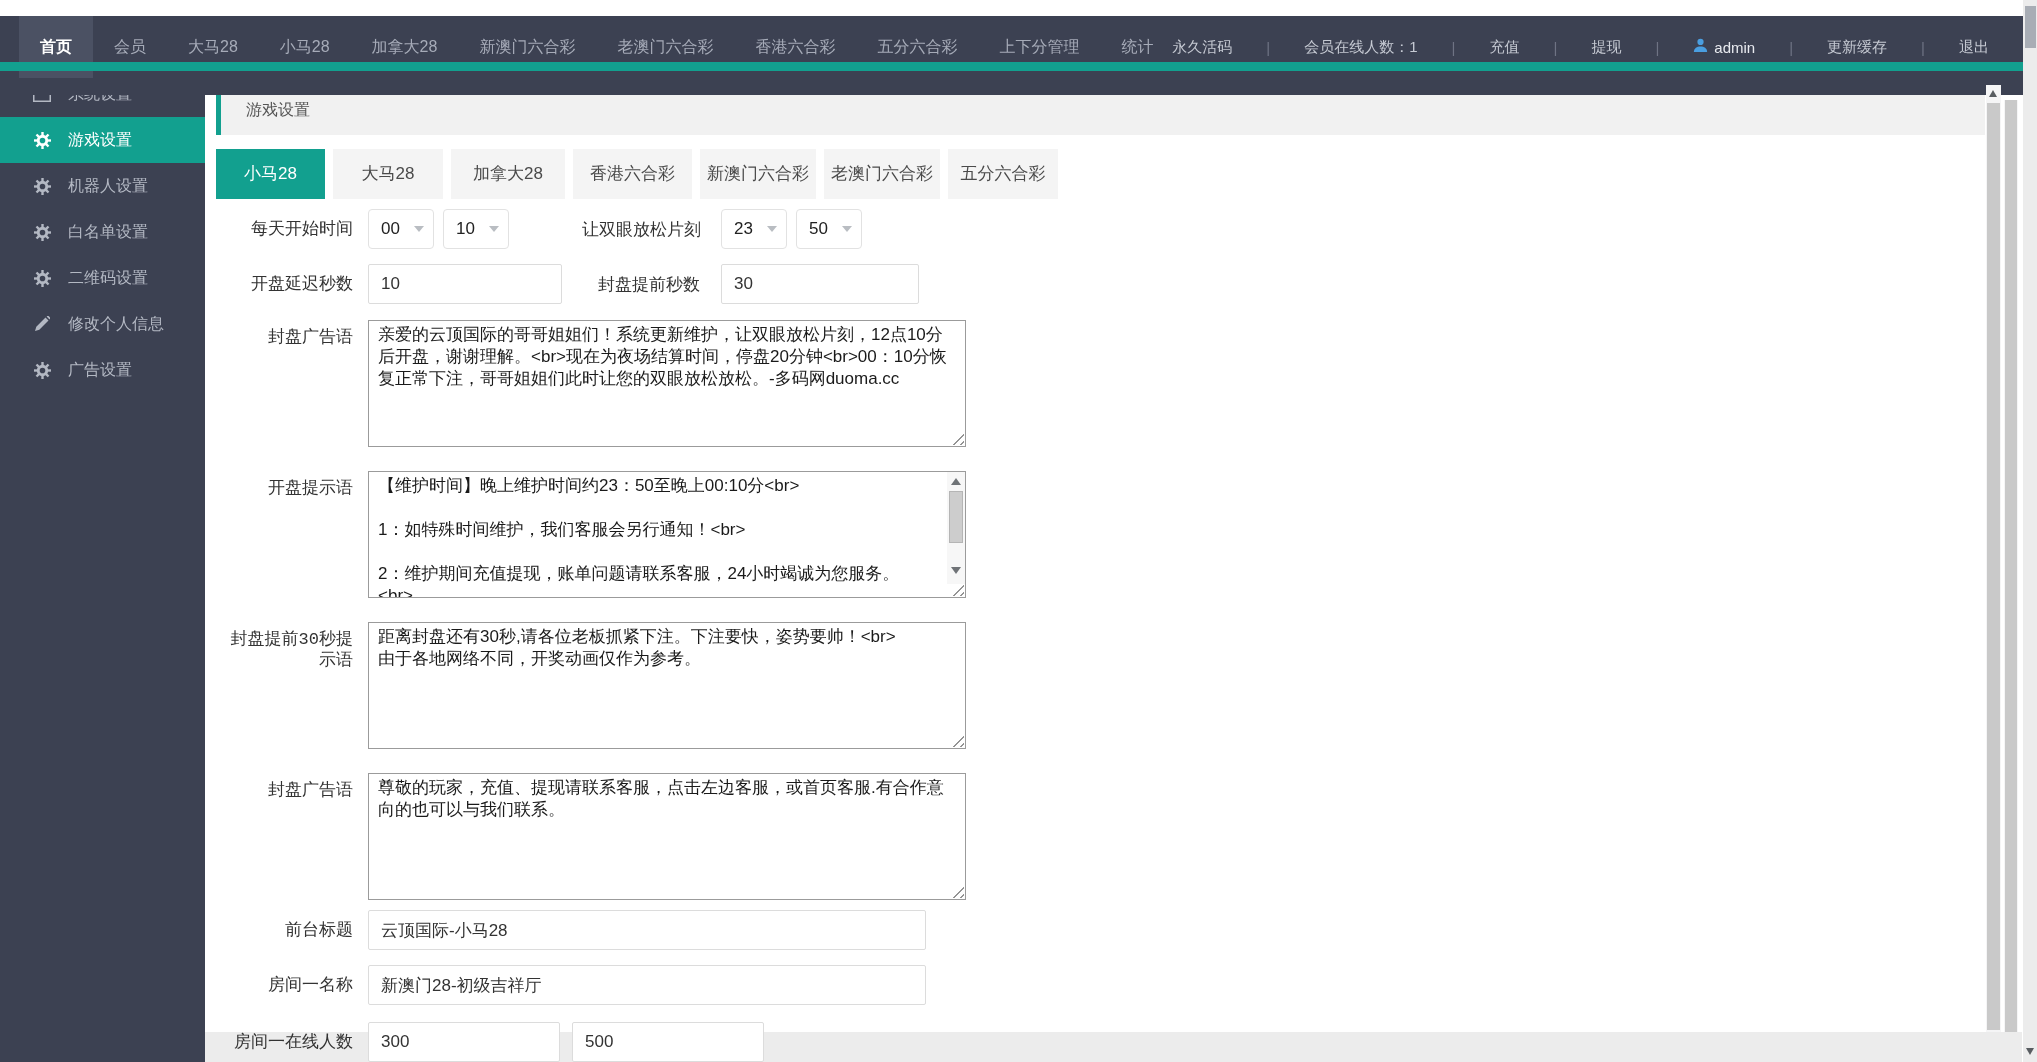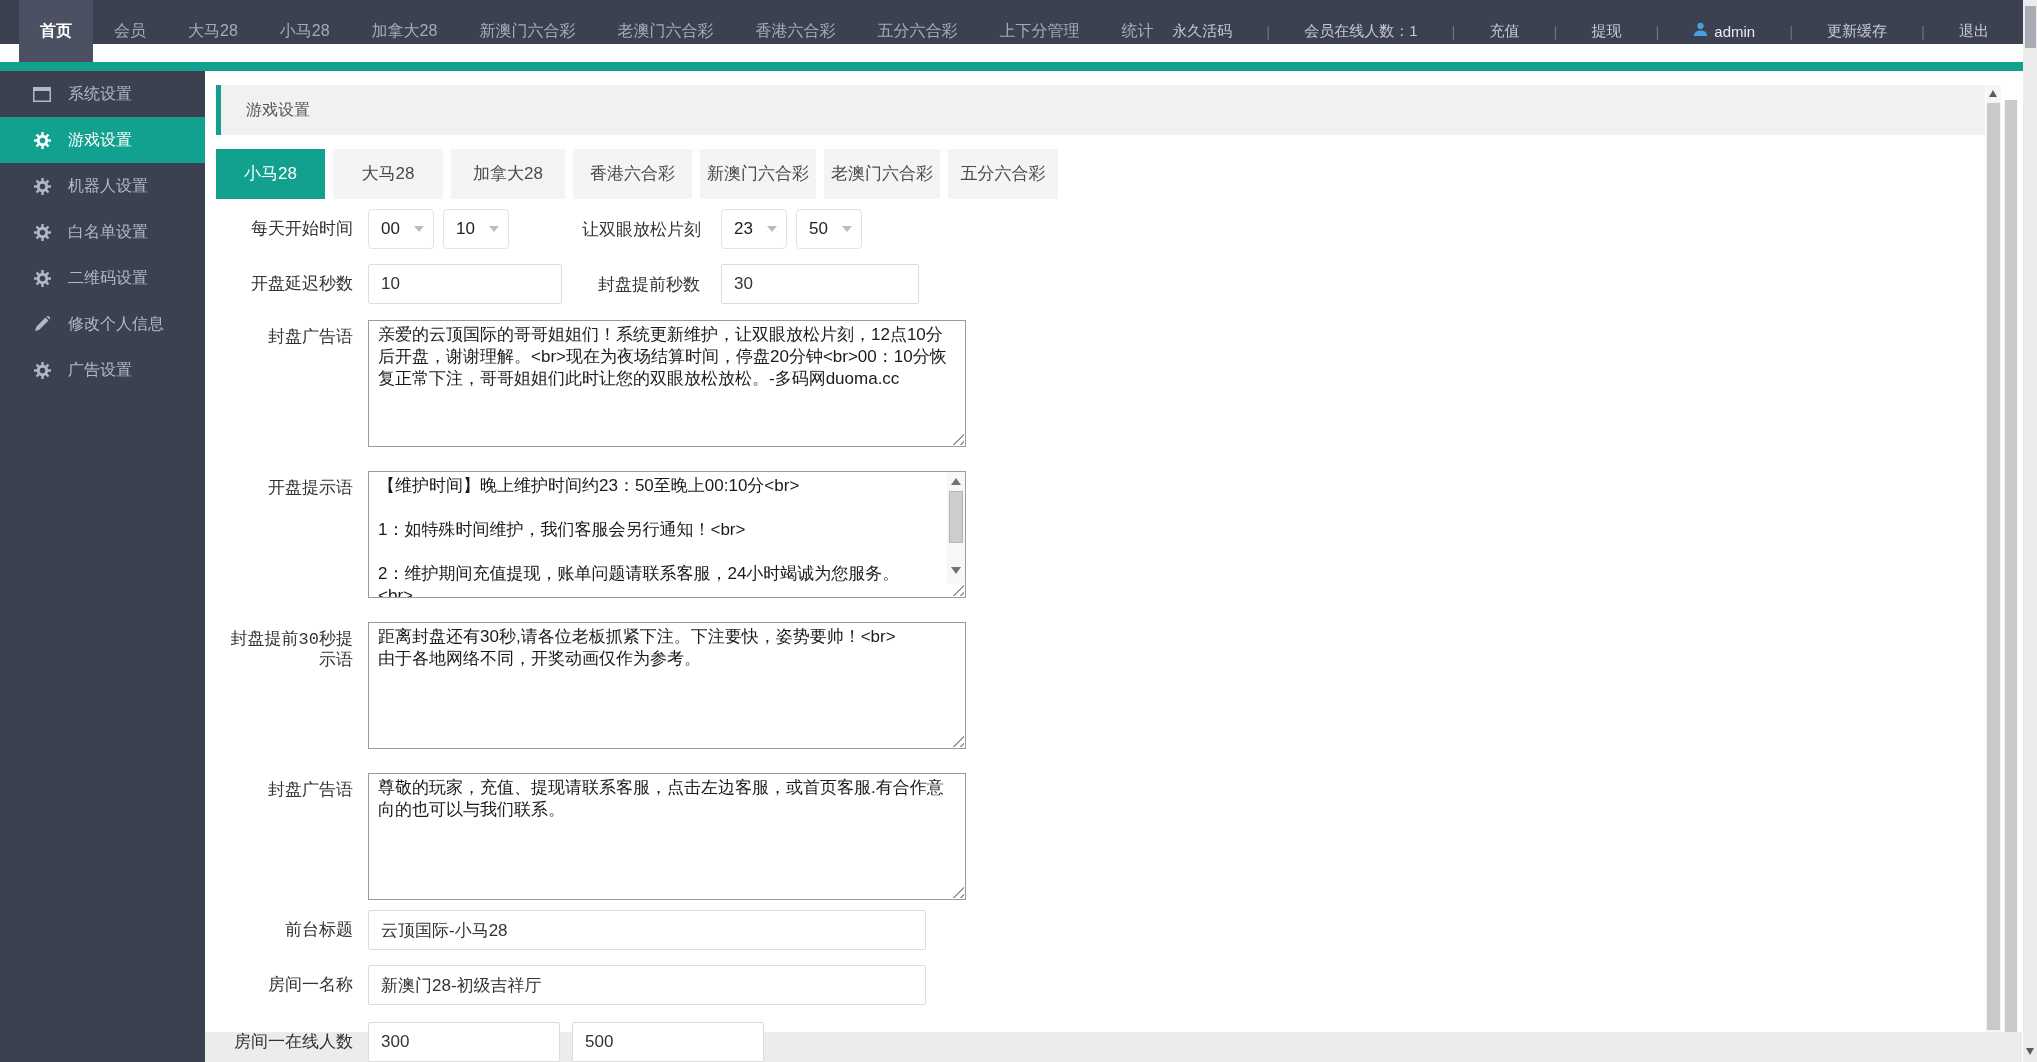--- a/index.html
+++ b/index.html
@@ -1,21 +1,21 @@
 <!DOCTYPE html>
 <html><head>
 <meta charset="utf-8">
 <style>
   * { margin:0; padding:0; box-sizing:border-box; }
   html,body { width:2037px; height:1062px; overflow:hidden; background:#fff;
     font-family:"Liberation Sans","DejaVu Sans",sans-serif; }
   .app { position:relative; width:2037px; height:1062px; background:#fff; overflow:hidden; }
 
   
-  .topnav { position:absolute; left:0; top:0; width:100%; height:44px; background:#3c4152; z-index:5; }
+  .topnav { position:absolute; left:0; top:16px; width:100%; height:79px; background:#3c4152; z-index:5; }
   .nav-left { position:absolute; left:0; top:0; height:62px; display:flex; align-items:stretch; }
   .nav-item { padding:0 21px; line-height:62px; font-size:16px; color:#a6abb8; cursor:pointer; white-space:nowrap; }
   .nav-item.active { background:#4b5163; color:#ffffff; font-weight:bold; margin-left:19px; }
   .nav-right { position:absolute; right:34px; top:0; height:62px; display:flex; align-items:center; font-size:15px; color:#c6cad3;gap:20px; }
   .nav-right .itm { padding:0 14px; cursor:pointer; white-space:nowrap; }
   .nav-right .pipe { color:#6e7384; }
   .nav-right .user { display:flex; align-items:center; gap:6px; color:#e8eaef; }
   .accent-bar { position:absolute; left:0; top:62px; width:100%; height:9px; background:#12a08f; z-index:5; }
 
   

